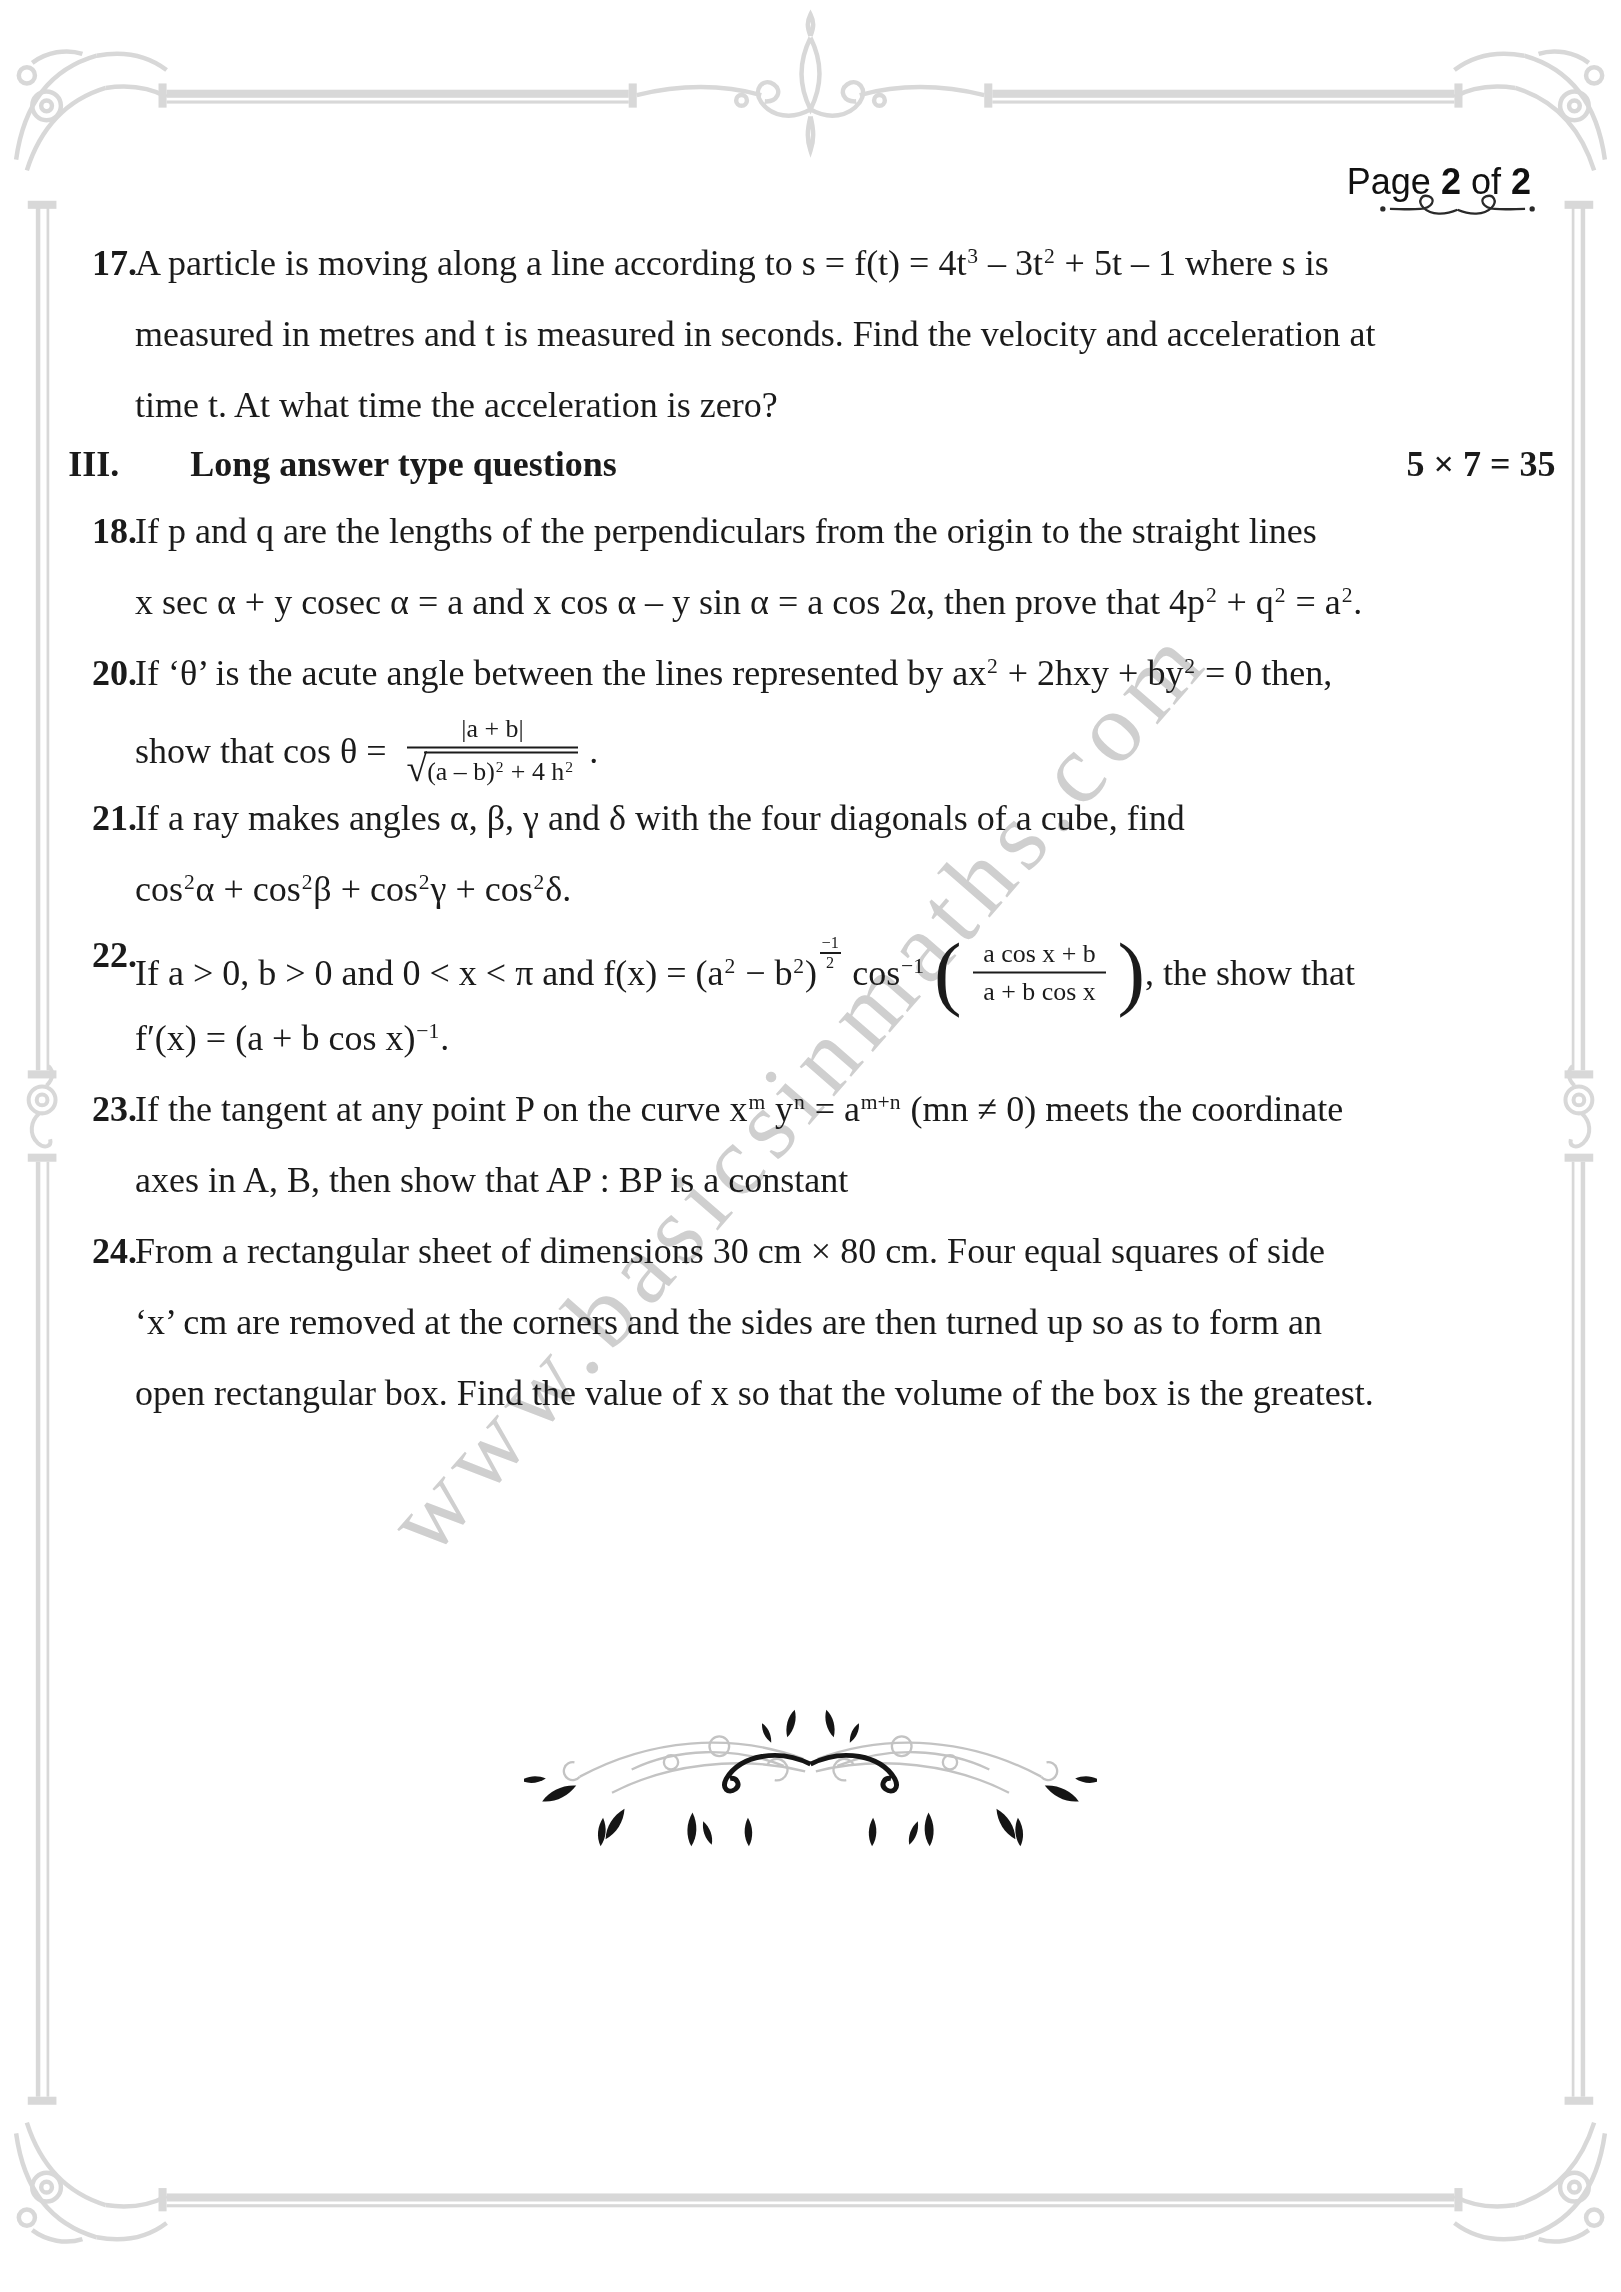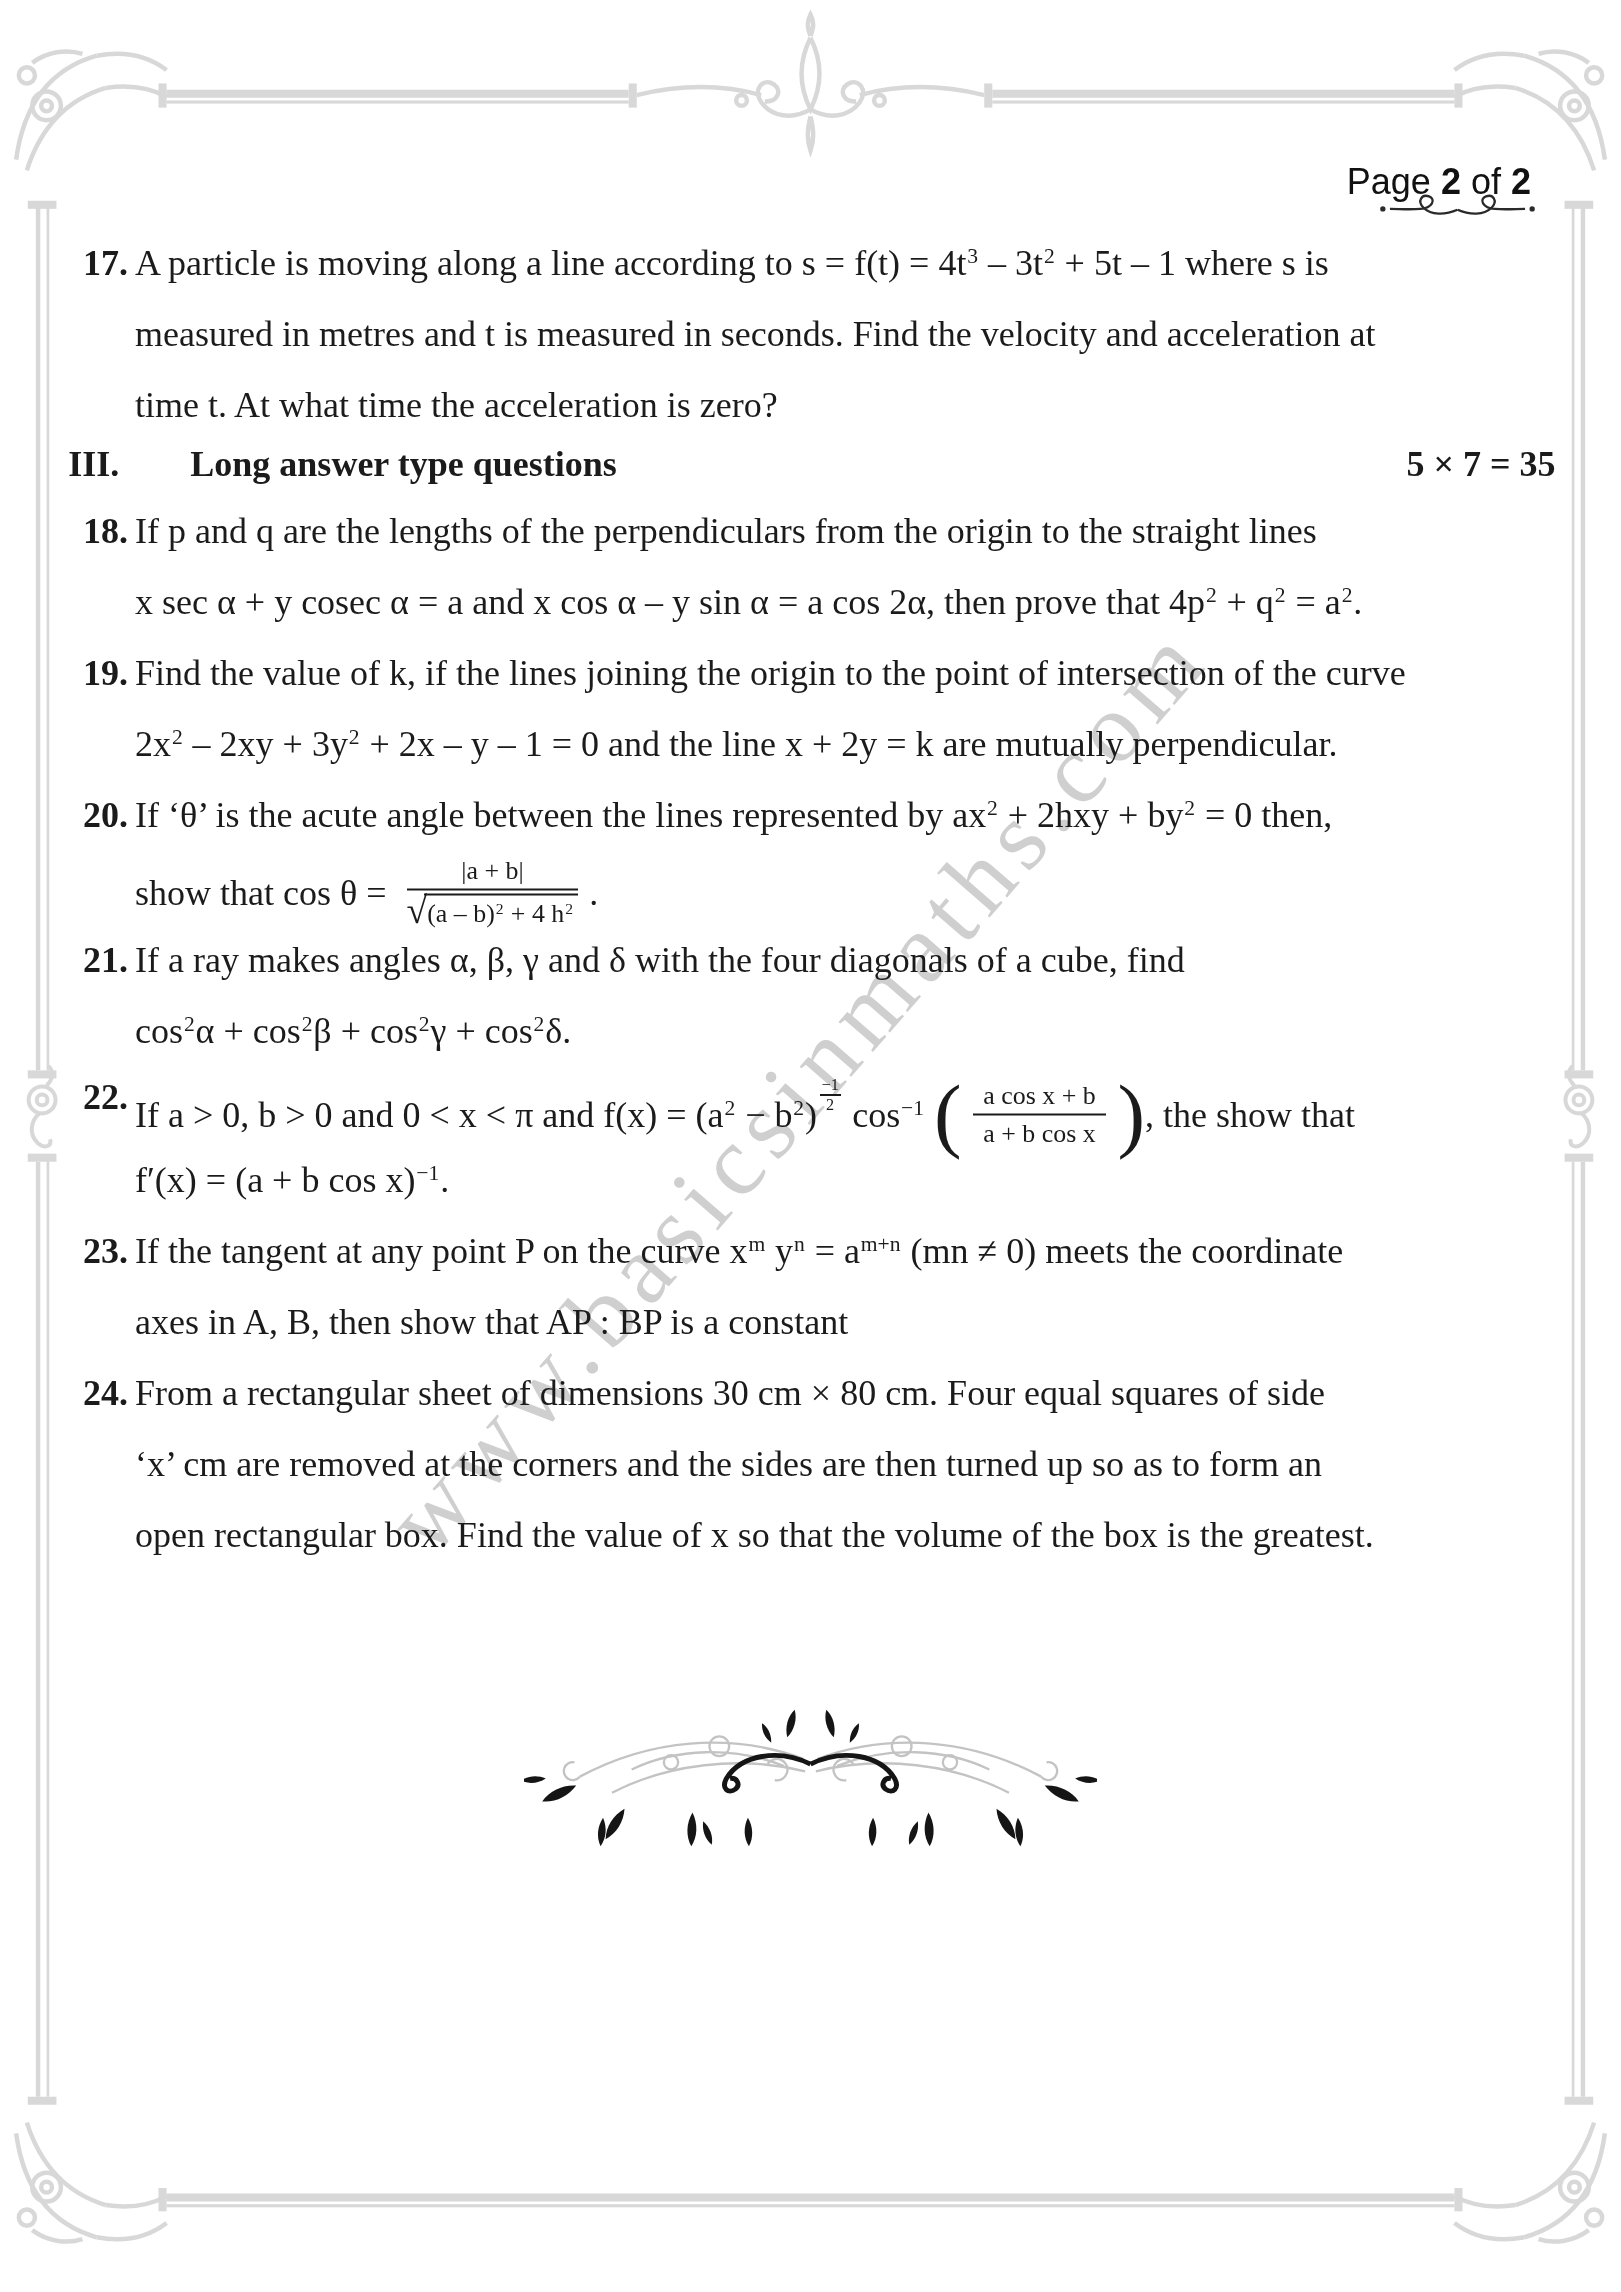--- a/index.html
+++ b/index.html
@@ -12,21 +12,21 @@
      font-size:99px;letter-spacing:0.10em;color:#cfcfcf;white-space:nowrap;
      font-family:"Liberation Serif",serif;}
   
   .pagehead{position:absolute;top:161px;right:90px;z-index:2;
      font-family:"Liberation Sans",sans-serif;font-size:36px;color:#111;}
   .pagehead b{font-weight:bold;}
   .headswirl{position:absolute;left:1377px;top:192px;z-index:2;}
   
   .content{position:absolute;left:79px;top:242px;width:1480px;z-index:1;font-size:36px;}
   .qitem{position:relative;padding-left:56px;}
-  .qnum{position:absolute;left:4px;top:0;font-weight:bold;line-height:43px;}
+  .qnum{position:absolute;left:13px;top:0;font-weight:bold;line-height:43px;}
   .qline{line-height:43px;margin-bottom:28px;white-space:nowrap;}
   .qline.mfrac{margin-top:-5.4px;margin-bottom:5.4px;}
   .heading{display:flex;align-items:baseline;line-height:43px;margin:-12.5px 0 24px 0;font-weight:bold;gap:41px;}
   .hnum{display:inline-block;width:81px;margin-left:-10.7px;}
   .hmarks{margin-left:auto;margin-right:3.6px;}
   
   sup.msup{font-size:0.60em;line-height:0;position:relative;top:-0.55em;margin:0 0.9px;vertical-align:baseline;}
   .frac{display:inline-block;vertical-align:middle;text-align:center;font-size:0.72em;
         line-height:1.2;margin:0 11px;transform:translateY(-4.5px);}
   .fnum{display:block;padding:0 10.7px 2.7px 10.7px;border-bottom:2.7px solid #1b1b1b;}
@@ -142,25 +142,20 @@
       </div>
       <div class="heading">
         <span class="hnum">III.</span>
         <span class="htitle">Long answer type questions</span>
         <span class="hmarks">5 × 7 = 35</span>
       </div>
       <div class="qitem">
         <span class="qnum">18.</span>
         <div class="qline">If p and q are the lengths of the perpendiculars from the origin to the straight lines</div>
         <div class="qline">x sec α + y cosec α = a and x cos α – y sin α = a cos 2α, then prove that 4p<sup class="msup">2</sup> + q<sup class="msup">2</sup> = a<sup class="msup">2</sup>.</div>
-      </div>
-      <div class="qitem">
-        <span class="qnum">19.</span>
-        <div class="qline">Find the value of k, if the lines joining the origin to the point of intersection of the curve</div>
-        <div class="qline">2x<sup class="msup">2</sup> – 2xy + 3y<sup class="msup">2</sup> + 2x – y – 1 = 0 and the line x + 2y = k are mutually perpendicular.</div>
       </div>
       <div class="qitem">
         <span class="qnum">20.</span>
         <div class="qline">If ‘θ’ is the acute angle between the lines represented by ax<sup class="msup">2</sup> + 2hxy + by<sup class="msup">2</sup> = 0 then,</div>
         <div class="qline mfrac">show that cos θ = <span class="frac"><span class="fnum">|a + b|</span><span class="fden"><span class="sqrt">
                 <span class="rsym">√</span>
                 <span class="rbody">(a – b)<sup class="msup">2</sup> + 4 h<sup class="msup">2</sup></span>
               </span></span></span>.</div>
       </div>
       <div class="qitem">

